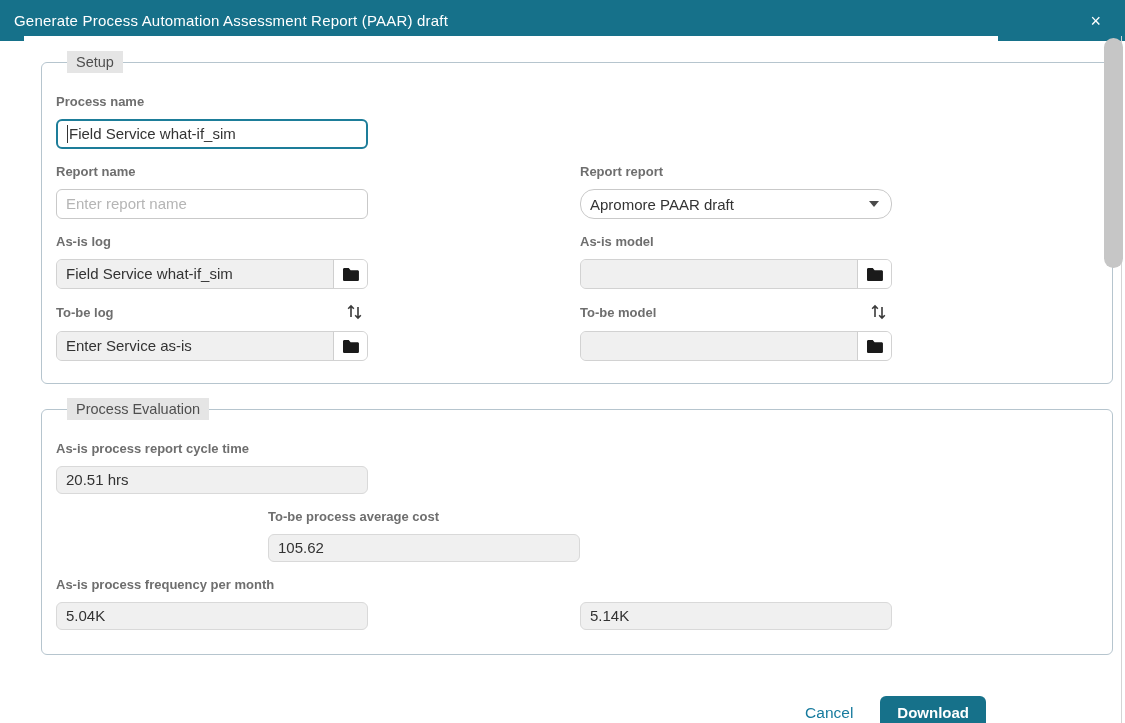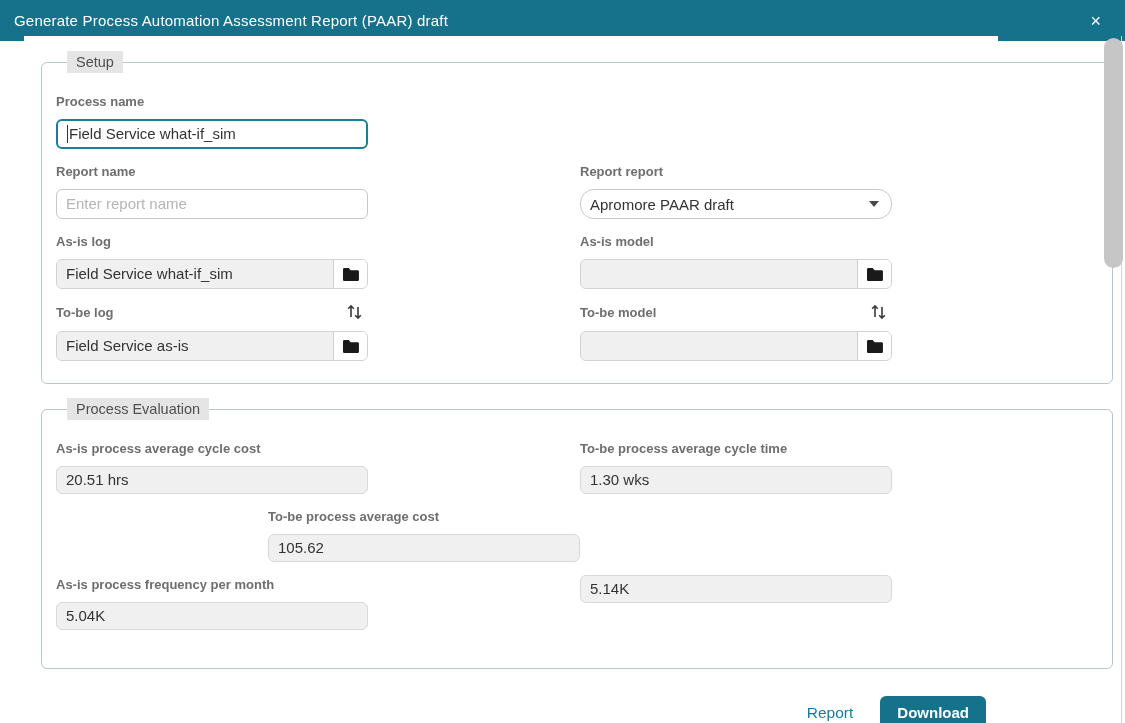--- a/index.html
+++ b/index.html
@@ -10,25 +10,25 @@
               padding:0 14px; }
   .titlebar .title { color:#ffffff; font-size:15px; letter-spacing:.2px; flex:1; }
   .close-btn { color:#ffffff; font-size:18px; line-height:18px; cursor:pointer;
                padding:2px 8px; margin-right:2px; }
 
   .dialog-body { position:absolute; top:36px; left:0; width:974px; height:687px; background:#fff;margin-left:24px; }
 
   fieldset { margin:0 0 0 17px; width:1072px; border:1px solid #b6c5ce;
              border-radius:6px; padding:6px 14px 22px 14px; }
   fieldset.setup { margin-top:15px; }
-  fieldset.evaluation { margin-top:14px; padding-bottom:38px; }
+  fieldset.evaluation { margin-top:14px; padding-bottom:24px; }
   legend { background:#e5e5e5; color:#4f4f4f; font-size:14.5px;
            padding:3px 9px; margin-left:11px; }
 
-  .grid2 { display:flex; }
+  .grid2 { display:flex;align-items:flex-end; }
   .colL { width:312px; }
   .colR { width:312px; margin-left:212px; }
   .field { margin-top:13px; }
   .flabel { display:flex; align-items:center; font-weight:bold; color:#6e6e6e;
             font-size:13px; margin-bottom:9px; min-height:18px; }
 
   .text-input { width:312px; height:30px; border:1px solid #c9c9c9; border-radius:6px;
                 background:#fff; font-size:15px; color:#333; line-height:28px;
                 padding:0 9px; display:flex; align-items:center; overflow:hidden; }
   .text-input.focused { border:2px solid #1d7d99; line-height:26px; }
@@ -142,21 +142,21 @@
           <div class="flabel">
             <span>To-be log</span>
             <svg class="swap-icon" width="17" height="20" viewBox="0 0 17 20">
               <g stroke="#3a3a3a" stroke-width="1.6" fill="none">
                 <path d="M5 15 V4 M2.2 6.8 L5 3.8 L7.8 6.8"></path>
                 <path d="M12 5 V16 M9.2 13.2 L12 16.2 L14.8 13.2"></path>
               </g>
             </svg>
           </div>
           <div class="filegroup">
-            <div class="fileval">Field Service as-is</div>
+            <div class="fileval">Enter Service as-is</div>
             <div class="filebtn">
               <svg width="17" height="15" viewBox="0 0 18 16">
                   <path fill="#1a1a1a" d="M1 2.5C1 1.7 1.7 1 2.5 1h4.6l2 2.4h7.4c.8 0 1.5.7 1.5 1.5v8.6c0 .8-.7 1.5-1.5 1.5h-14C1.7 15 1 14.3 1 13.5z"></path>
                 </svg>
             </div>
           </div>
         </div>
       </div>
       <div class="colR">
         <div class="field">
@@ -181,28 +181,22 @@
       </div>
     </div>
   </fieldset>
 
   <fieldset class="evaluation">
     <legend>Process Evaluation</legend>
 
     <div class="grid2">
       <div class="colL">
         <div class="field">
-          <div class="flabel">As-is process average cycle cost</div>
+          <div class="flabel">As-is process report cycle time</div>
           <div class="eval-input">20.51 hrs</div>
-        </div>
-      </div>
-      <div class="colR">
-        <div class="field">
-          <div class="flabel">To-be process average cycle time</div>
-          <div class="eval-input">1.30 wks</div>
         </div>
       </div>
     </div>
 
     <div class="grid2">
       <div class="colR">
         <div class="field">
           <div class="flabel">To-be process average cost</div>
           <div class="eval-input">105.62</div>
         </div>
@@ -218,19 +212,19 @@
       </div>
       <div class="colR">
         <div class="field">
           <div class="eval-input">5.14K</div>
         </div>
       </div>
     </div>
   </fieldset>
 
   <div class="footer">
-    <span class="cancel-link">Report</span>
+    <span class="cancel-link">Cancel</span>
     <button class="download-btn">Download</button>
   </div>
 </div>
 
 <div class="scroll-edge"></div>
 <div class="scroll-thumb"></div>
 
 </body></html>

